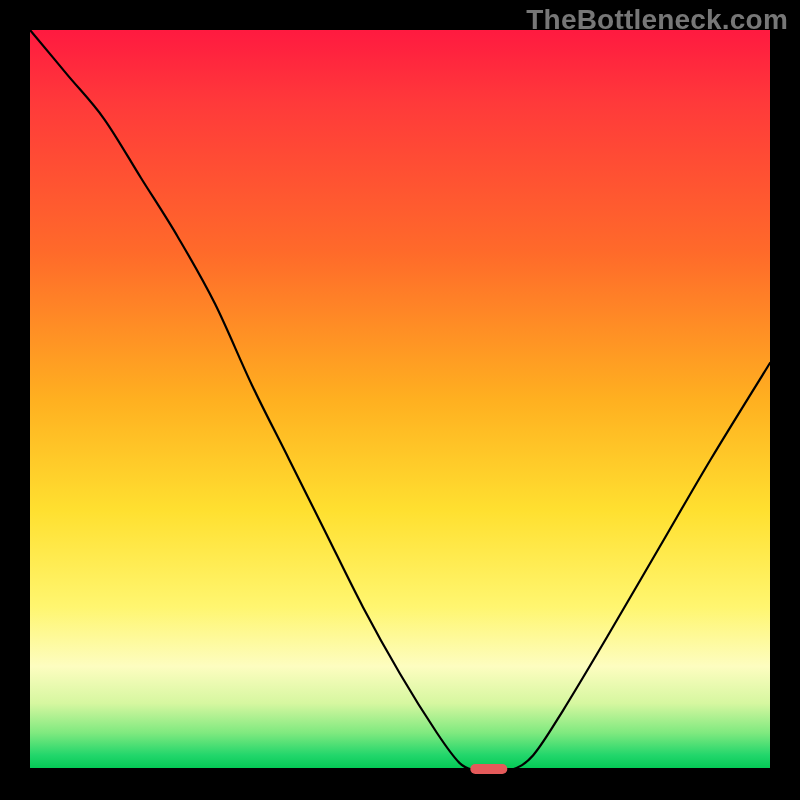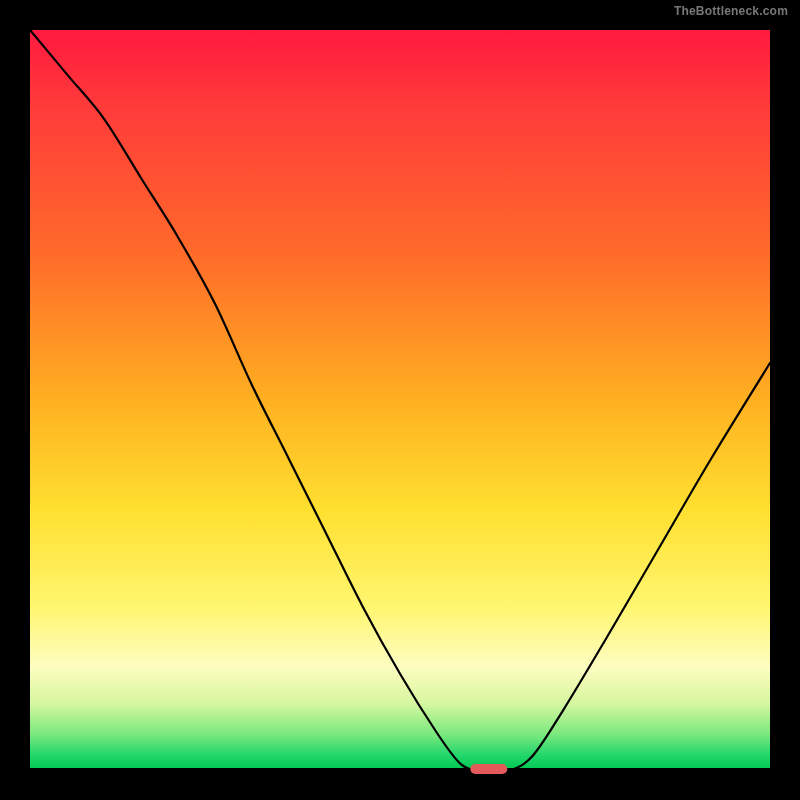--- a/index.html
+++ b/index.html
@@ -45,21 +45,21 @@
     top: 0;
     width: 740px;
     height: 740px;
     overflow: visible;
   }
   .watermark {
     position: absolute;
     top: 4px;
     right: 12px;
     color: #777;
-    font-size: 12px;
+    font-size: 28px;
     font-weight: 600;
     letter-spacing: 0.2px;
     user-select: none;
   }
   .marker {
     fill: #e45a5a;
     stroke: none;
   }
   .curve {
     fill: none;

